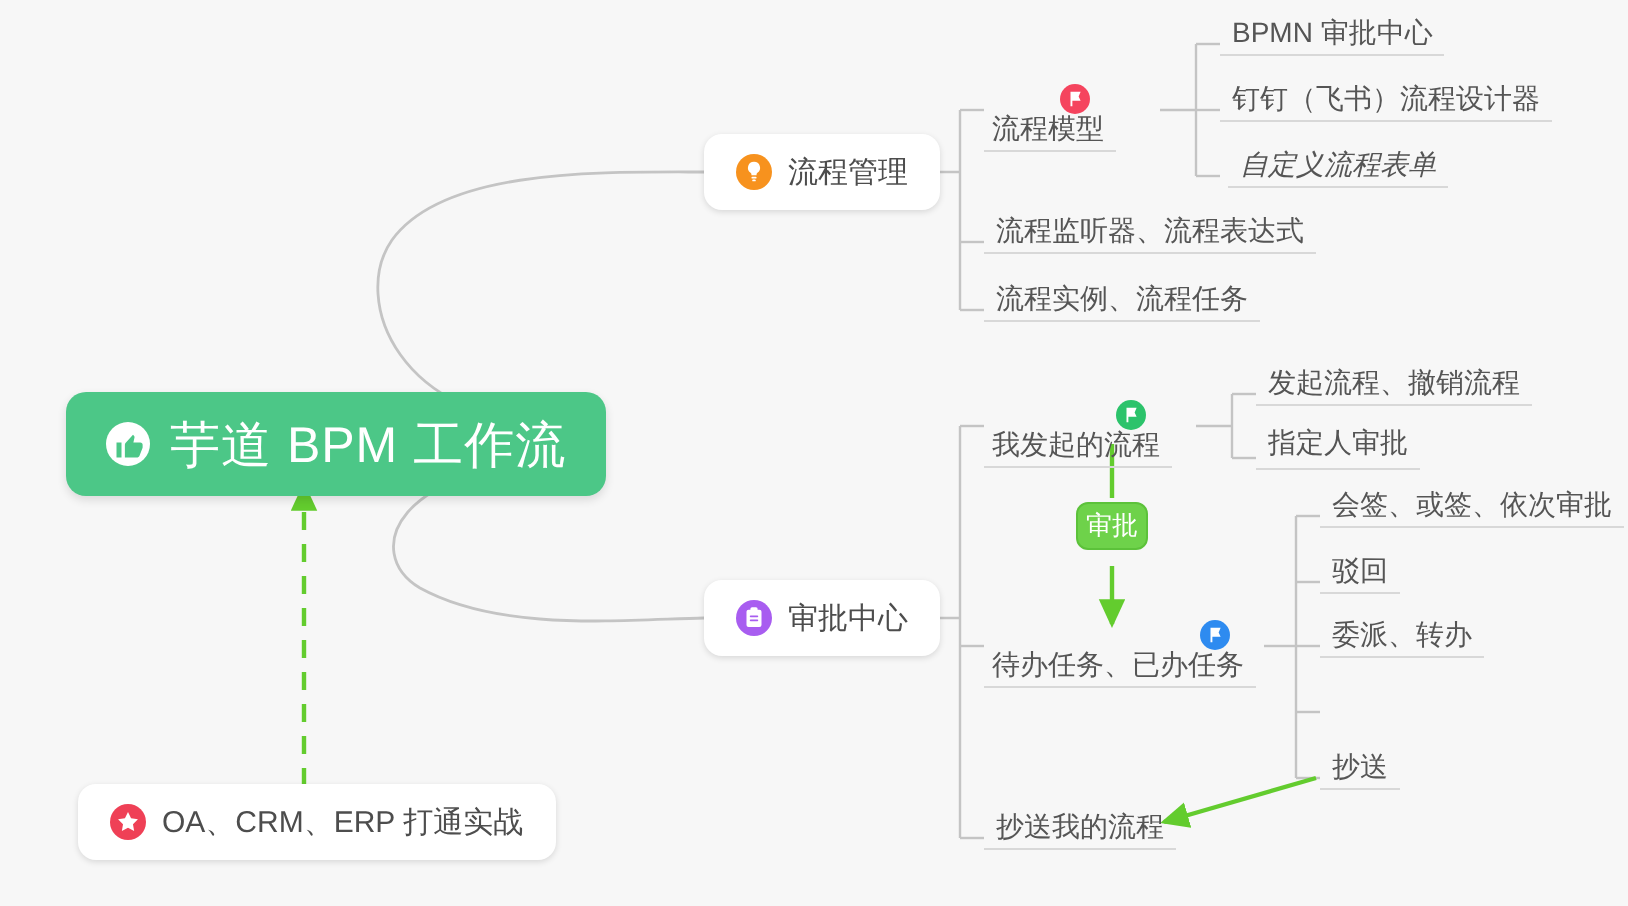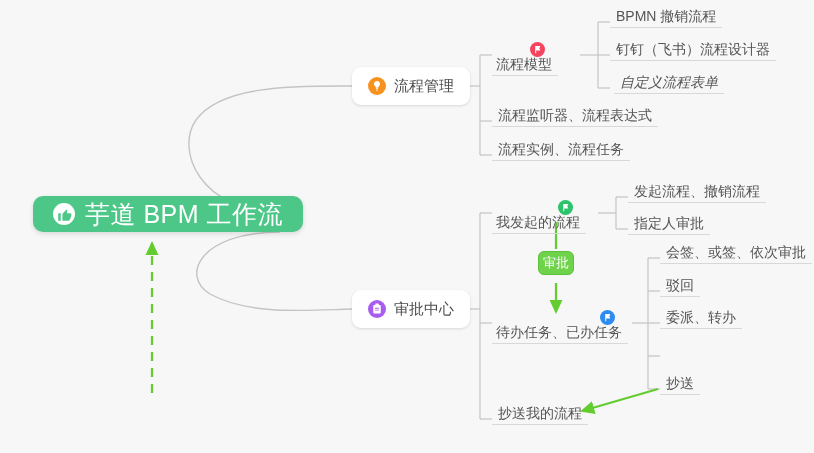--- a/index.html
+++ b/index.html
@@ -19,21 +19,21 @@
     background:#ffffff;
     border-radius:9px;
     box-shadow:0 1px 3px rgba(0,0,0,.13);
     padding:0 16px;
     height:38px;
     justify-content:flex-end;
   }
   .root{
     background:#4cc787;
     border-radius:10px;
-    height:36px;
+    height:52px;
     padding:0 20px;
     box-shadow:0 2px 5px rgba(0,0,0,.12);
   }
   .root .label{
     color:#ffffff;font-size:25px;letter-spacing:.5px;
   }
   .card .label{color:#4d4d4d;font-size:15px;}
 
   
   .leaf{
@@ -161,21 +161,21 @@
   </div>
 
   <div class="leaf" style="left:492px;top:108px;">
     <span class="label">流程监听器、流程表达式</span>
   </div>
   <div class="leaf" style="left:492px;top:142px;">
     <span class="label">流程实例、流程任务</span>
   </div>
 
   <div class="leaf" style="left:610px;top:9px;">
-    <span class="label">BPMN 撤销流程</span>
+    <span class="label">BPMN 审批中心</span>
   </div>
   <div class="leaf" style="left:610px;top:42px;">
     <span class="label">钉钉（飞书）流程设计器</span>
   </div>
   <div class="leaf" style="left:614px;top:75px;font-style:italic;">
     <span class="label">自定义流程表单</span>
   </div>
 
   <div class="node card" style="left:352px;top:290px;">
     <span class="cicon">
@@ -210,35 +210,44 @@
         <circle cx="12" cy="12" r="12" fill="#2e8bf0"></circle>
         <path d="M8.4 6.2v11.6h1.5v-4.4h6.6L14.9 10l1.6-3.8H8.4z" fill="#fff"></path>
       </svg>
     </span>
     <span class="label">待办任务、已办任务</span>
   </div>
 
   <div class="leaf" style="left:628px;top:184px;">
     <span class="label">发起流程、撤销流程</span>
   </div>
-  <div class="leaf" style="left:628px;top:216px;">
+  <div class="leaf" style="left:628px;top:216px;font-family:Liberation Serif, serif;">
     <span class="label">指定人审批</span>
   </div>
 
   <div class="leaf" style="left:660px;top:245px;">
     <span class="label">会签、或签、依次审批</span>
   </div>
   <div class="leaf" style="left:660px;top:278px;">
     <span class="label">驳回</span>
   </div>
   <div class="leaf" style="left:660px;top:310px;">
     <span class="label">委派、转办</span>
   </div>
   <div class="leaf" style="left:660px;top:376px;">
     <span class="label">抄送</span>
   </div>
 
   <div class="tag" style="left:538px;top:251px;">
     <span>审批</span>
   </div>
 
+  <div class="node card" style="left:39px;top:392px;">
+    <span class="cicon">
+      <svg width="18" height="18" viewBox="0 0 24 24">
+        <circle cx="12" cy="12" r="12" fill="#ef4056"></circle>
+        <path d="M12 5.4l2.05 4.15 4.58.67-3.31 3.23.78 4.56L12 15.86l-4.1 2.15.78-4.56-3.31-3.23 4.58-.67z" fill="#fff"></path>
+      </svg>
+    </span>
+    <span class="label">OA、CRM、ERP 打通实战</span>
+  </div>
 
 </div>
 
 </body></html>

